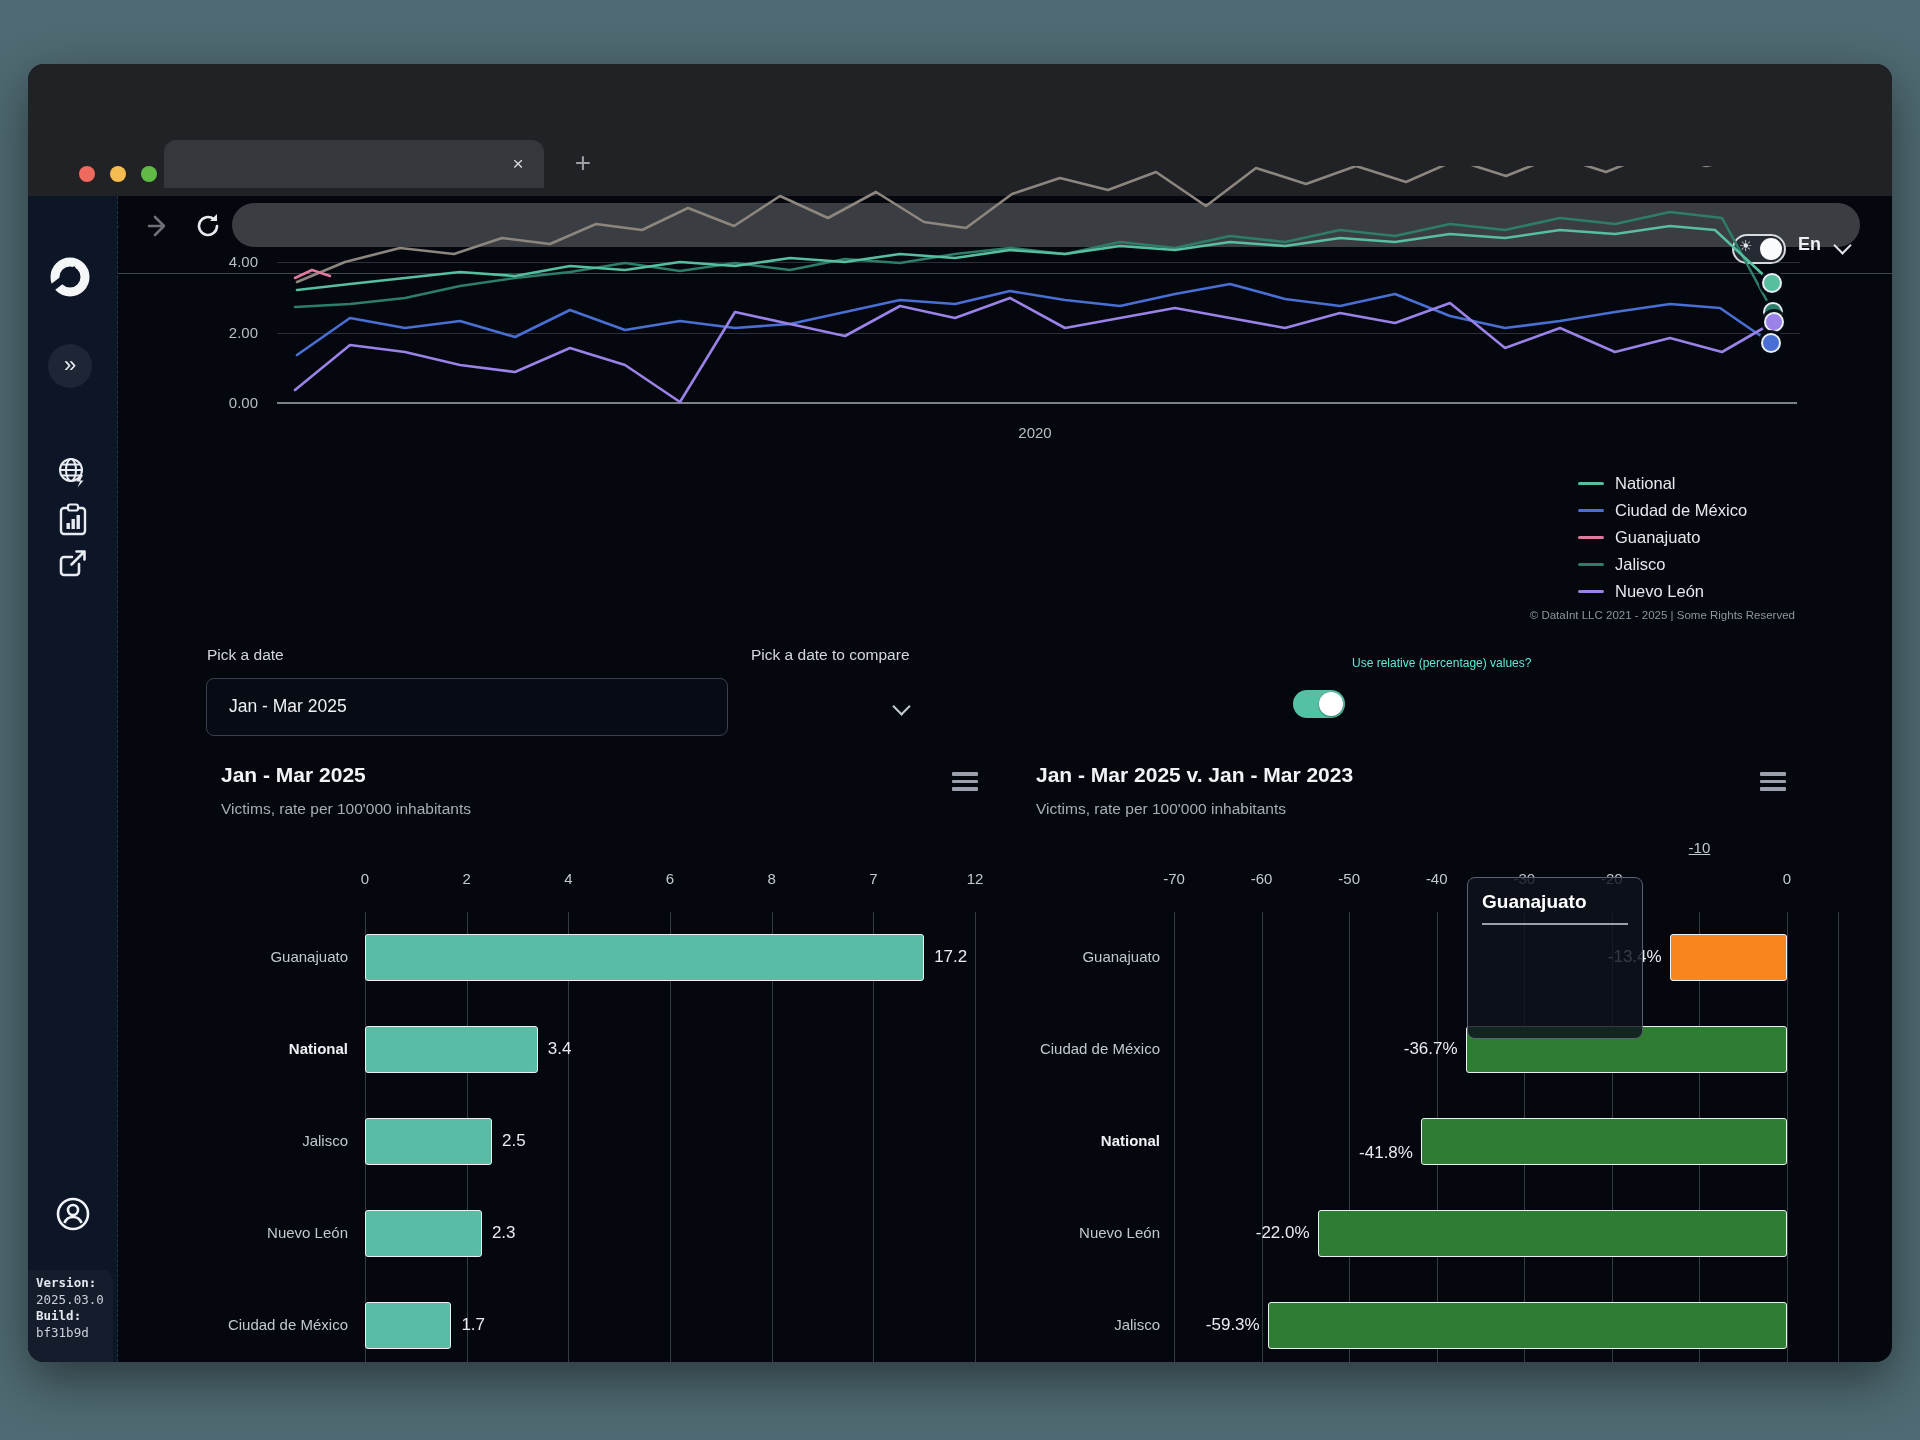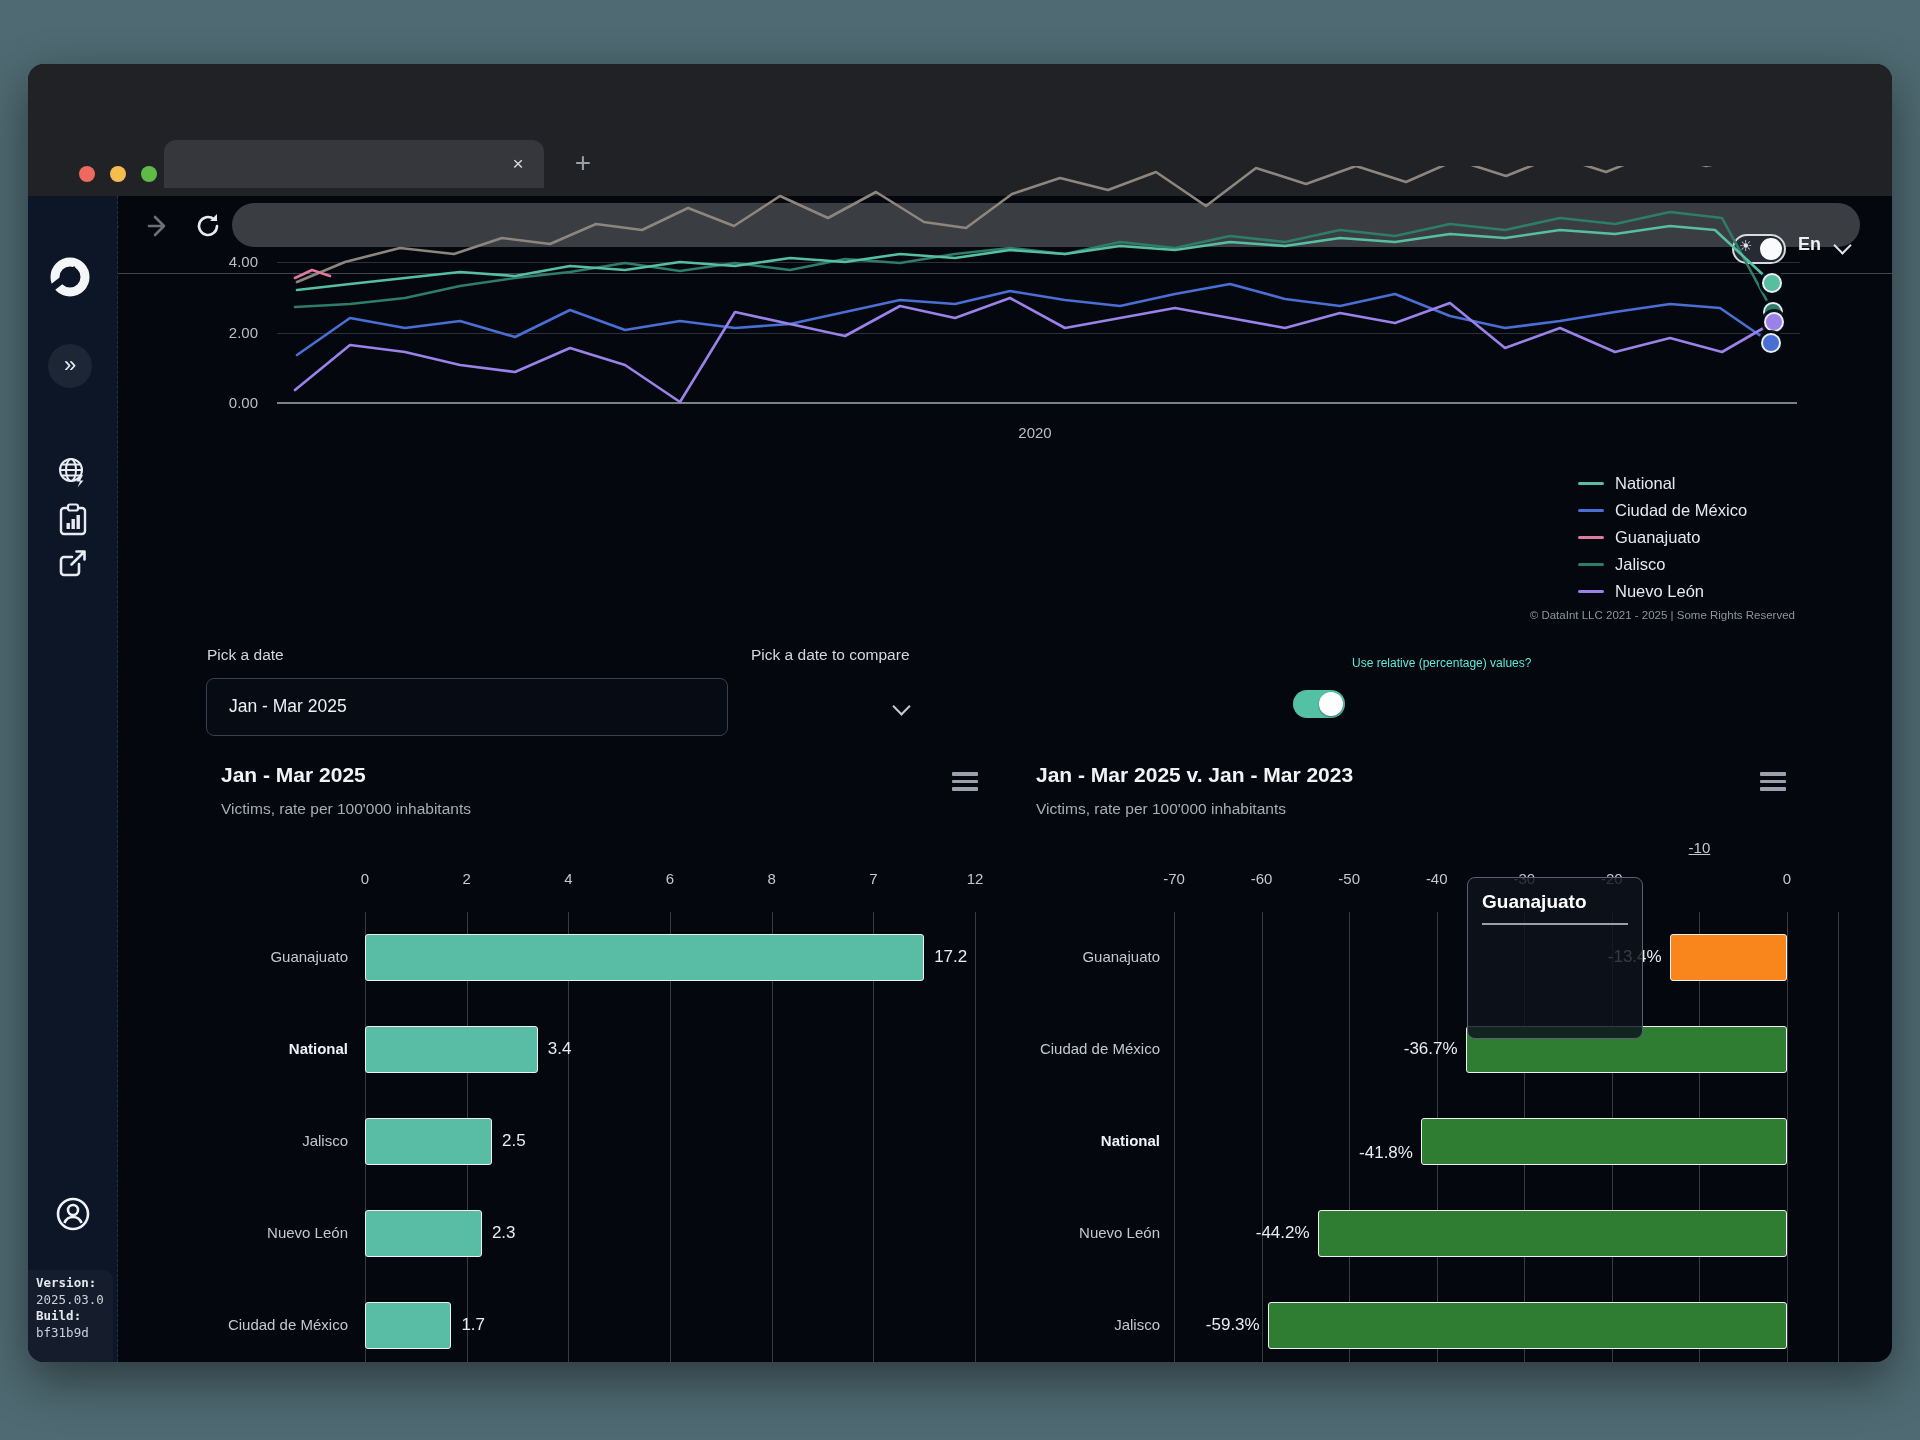--- a/index.html
+++ b/index.html
@@ -268,21 +268,21 @@
         <div class="bar" style="left: 1669.66px; top: 934px; width: 117.344px; height: 47px; background: rgb(248, 134, 29);"></div>
         <div class="val right" style="left: 1509.66px; top: 947px;">-13.4%</div>
         <div class="cat" style="left: 930px; top: 1040px;">Ciudad de México</div>
         <div class="bar" style="left: 1465.62px; top: 1026px; width: 321.382px; height: 47px; background: rgb(46, 125, 50);"></div>
         <div class="val right" style="left: 1305.62px; top: 1039px;">-36.7%</div>
         <div class="cat bold" style="left: 930px; top: 1132px;">National</div>
         <div class="bar" style="left: 1420.96px; top: 1118px; width: 366.043px; height: 47px; background: rgb(46, 125, 50);"></div>
         <div class="val right" style="left: 1260.96px; top: 1131px; margin-top: 12px;">-41.8%</div>
         <div class="cat" style="left: 930px; top: 1224px;">Nuevo León</div>
         <div class="bar" style="left: 1317.62px; top: 1210px; width: 469.375px; height: 47px; background: rgb(46, 125, 50);"></div>
-        <div class="val right" style="left: 1157.62px; top: 1223px;">-44.2%</div>
+        <div class="val right" style="left: 1157.62px; top: 1223px;">-22.0%</div>
         <div class="cat" style="left: 930px; top: 1316px;">Jalisco</div>
         <div class="bar" style="left: 1267.71px; top: 1302px; width: 519.29px; height: 47px; background: rgb(46, 125, 50);"></div>
         <div class="val right" style="left: 1107.71px; top: 1315px;">-59.3%</div>
       </div>
 
   <div class="tooltip">
     <div class="tt-title">Guanajuato</div>
     <div class="tt-div"></div>
   </div>
 

